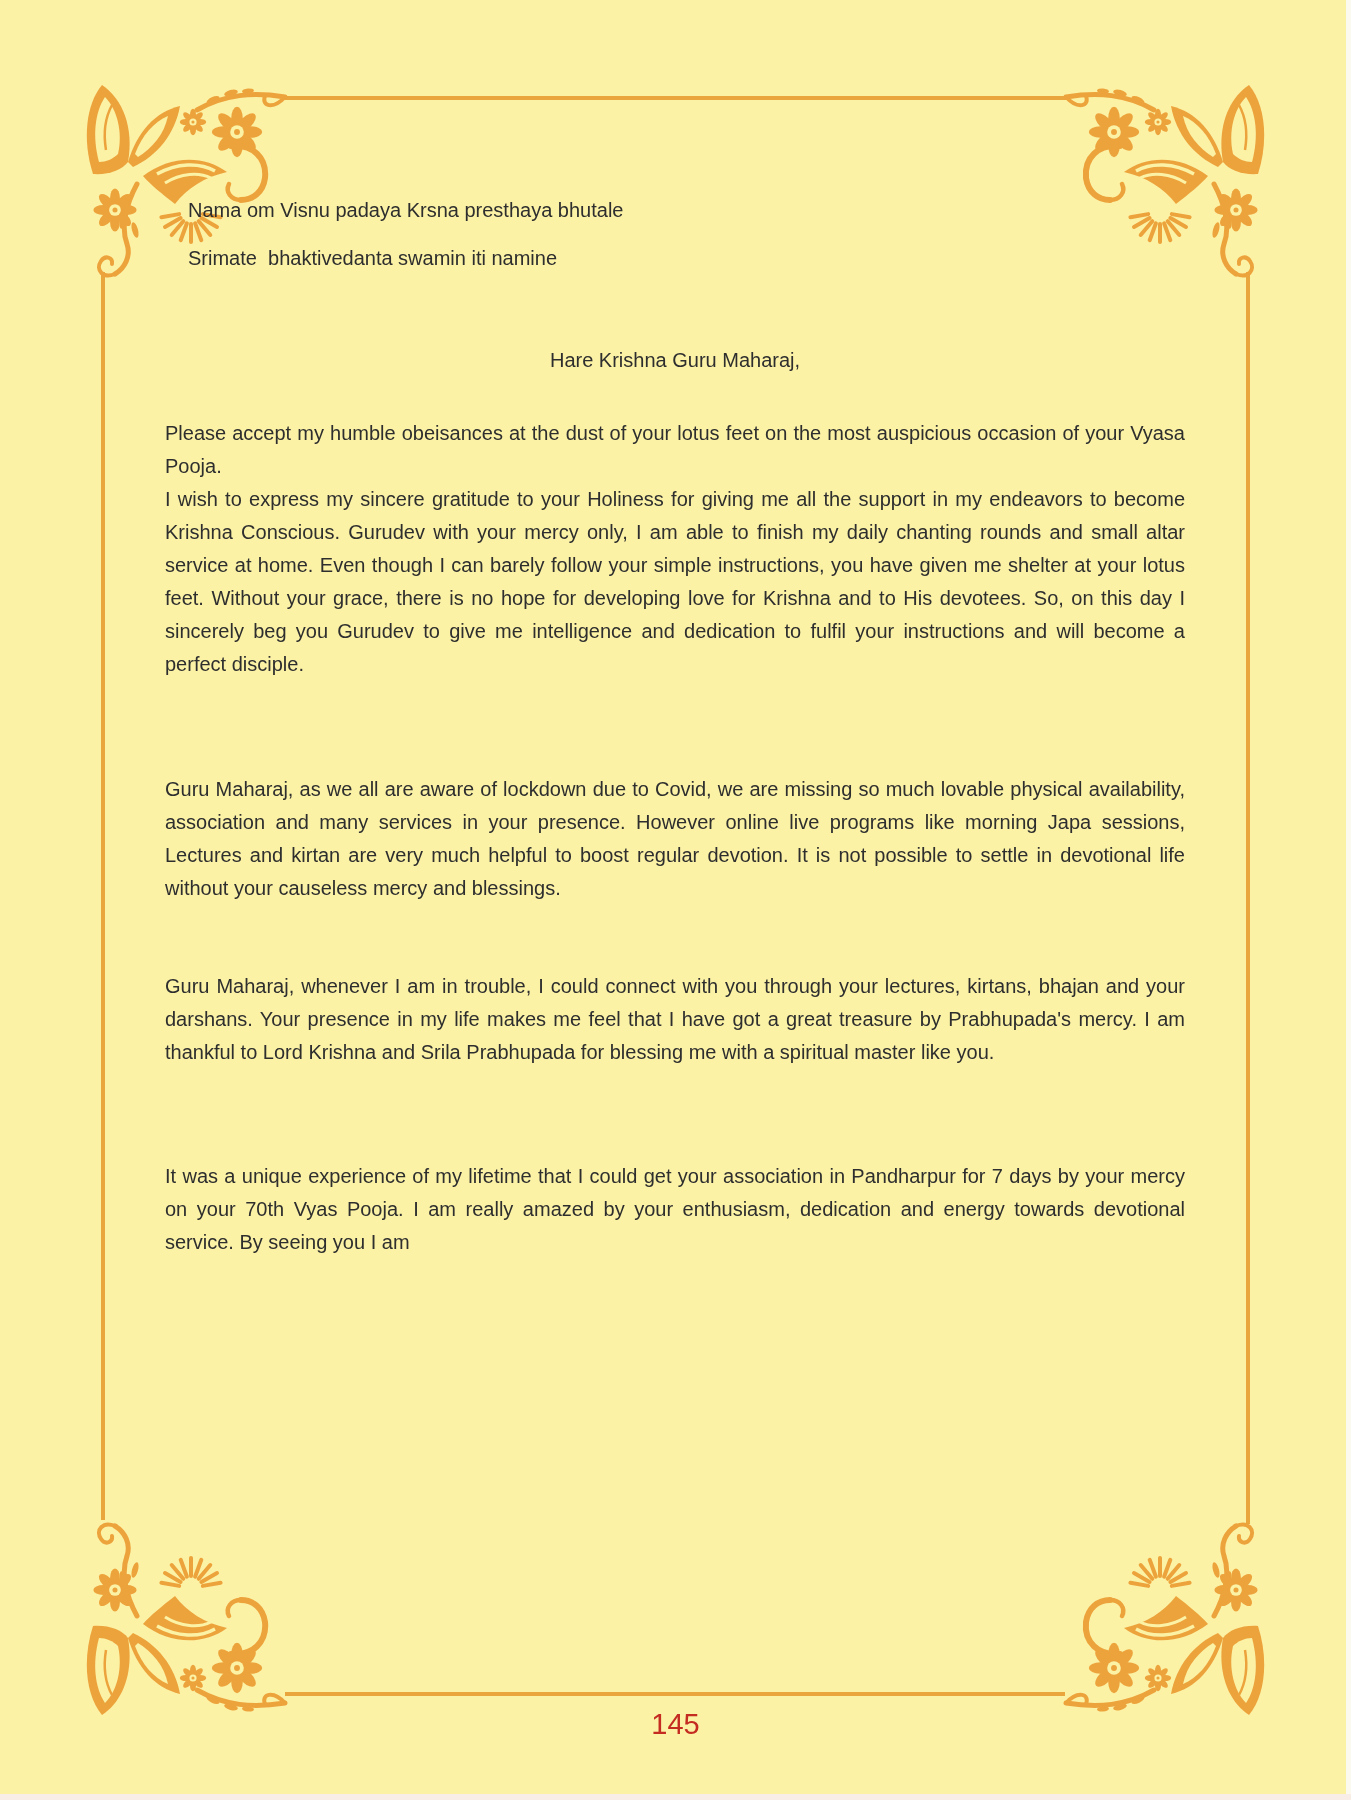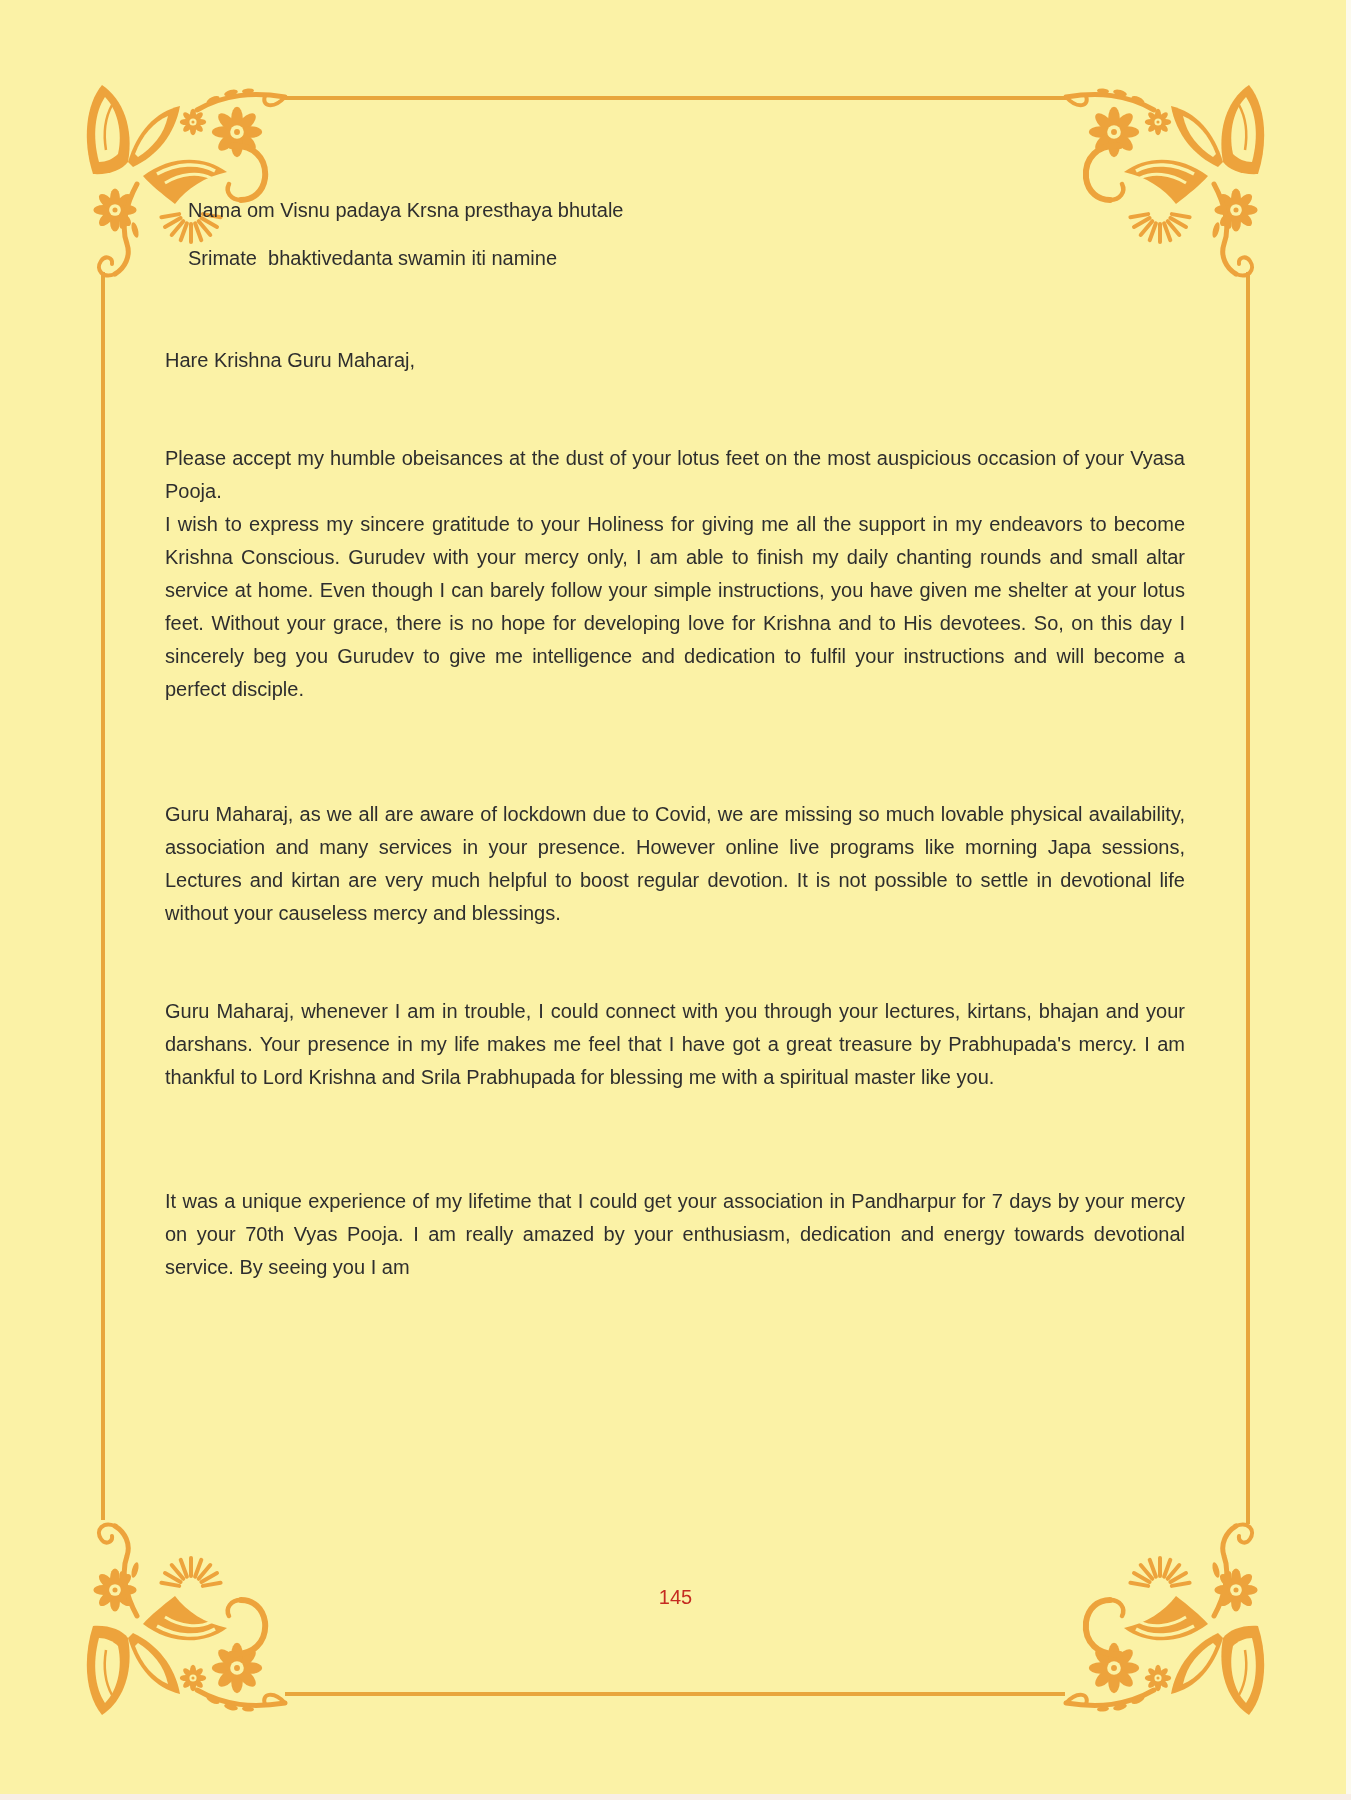--- a/index.html
+++ b/index.html
@@ -40,34 +40,34 @@
     line-height:33px;
   }
   .invocation { line-height:48px; padding-left:23px; }
   .invocation-line { white-space:pre-wrap; }
   .para {
     margin:0;
     text-align:justify;
     text-justify:inter-word;
   }
   .para-allglories { margin-top:70px; }
-  .para-hare      { margin-top:62px; text-align:left; }
-  .para-please    { margin-top:65px; }
+  .para-hare      { margin-top:62px; text-align:center; }
+  .para-please    { margin-top:40px; }
   .para-wish      { }
   .para-lockdown  { margin-top:92px; }
   .para-whenever  { margin-top:65px; }
   .para-itwas     { margin-top:91px; }
 
   .page-number {
     position:absolute;
-    left:0; top:1581px;
+    left:0; top:1708px;
     width:100%;
     text-align:center;
     color:#C52C21;
-    font-size:20px;
+    font-size:29px;
     line-height:33px;
   }
 </style>
 </head>
 <body>
 
 <svg width="0" height="0" style="position:absolute" aria-hidden="true">
   <defs>
     <g id="daisy">
       <g fill="#EDA33C">

